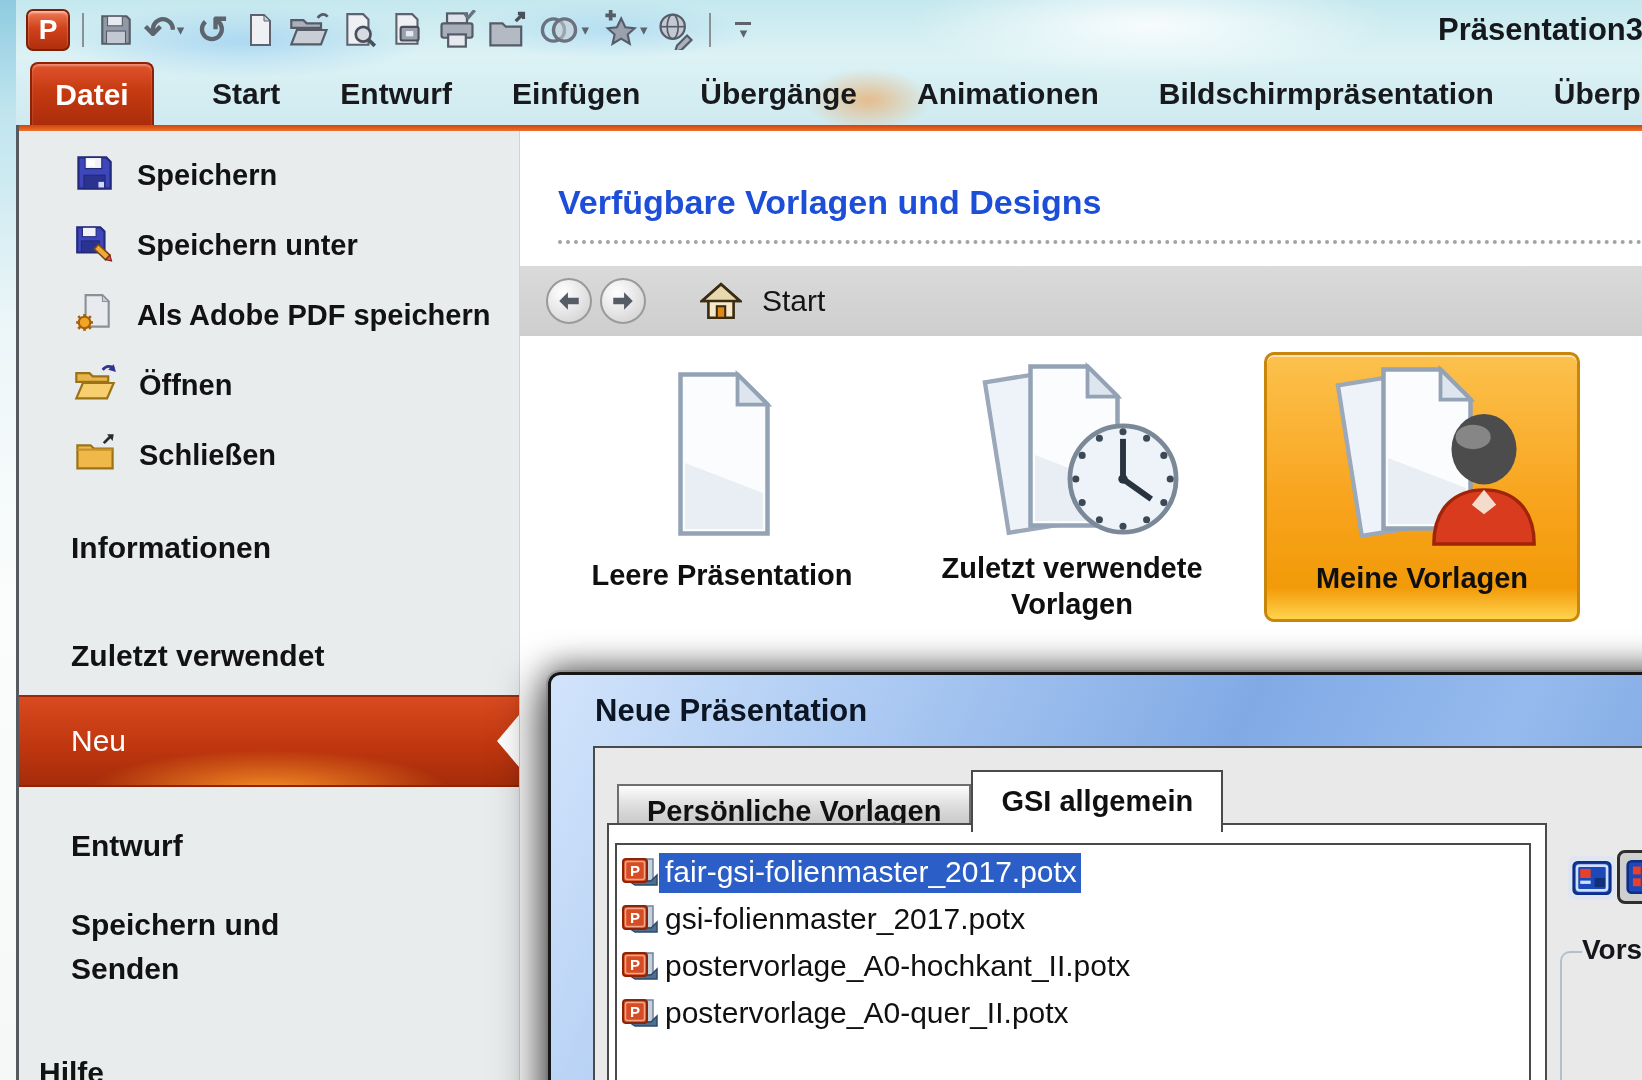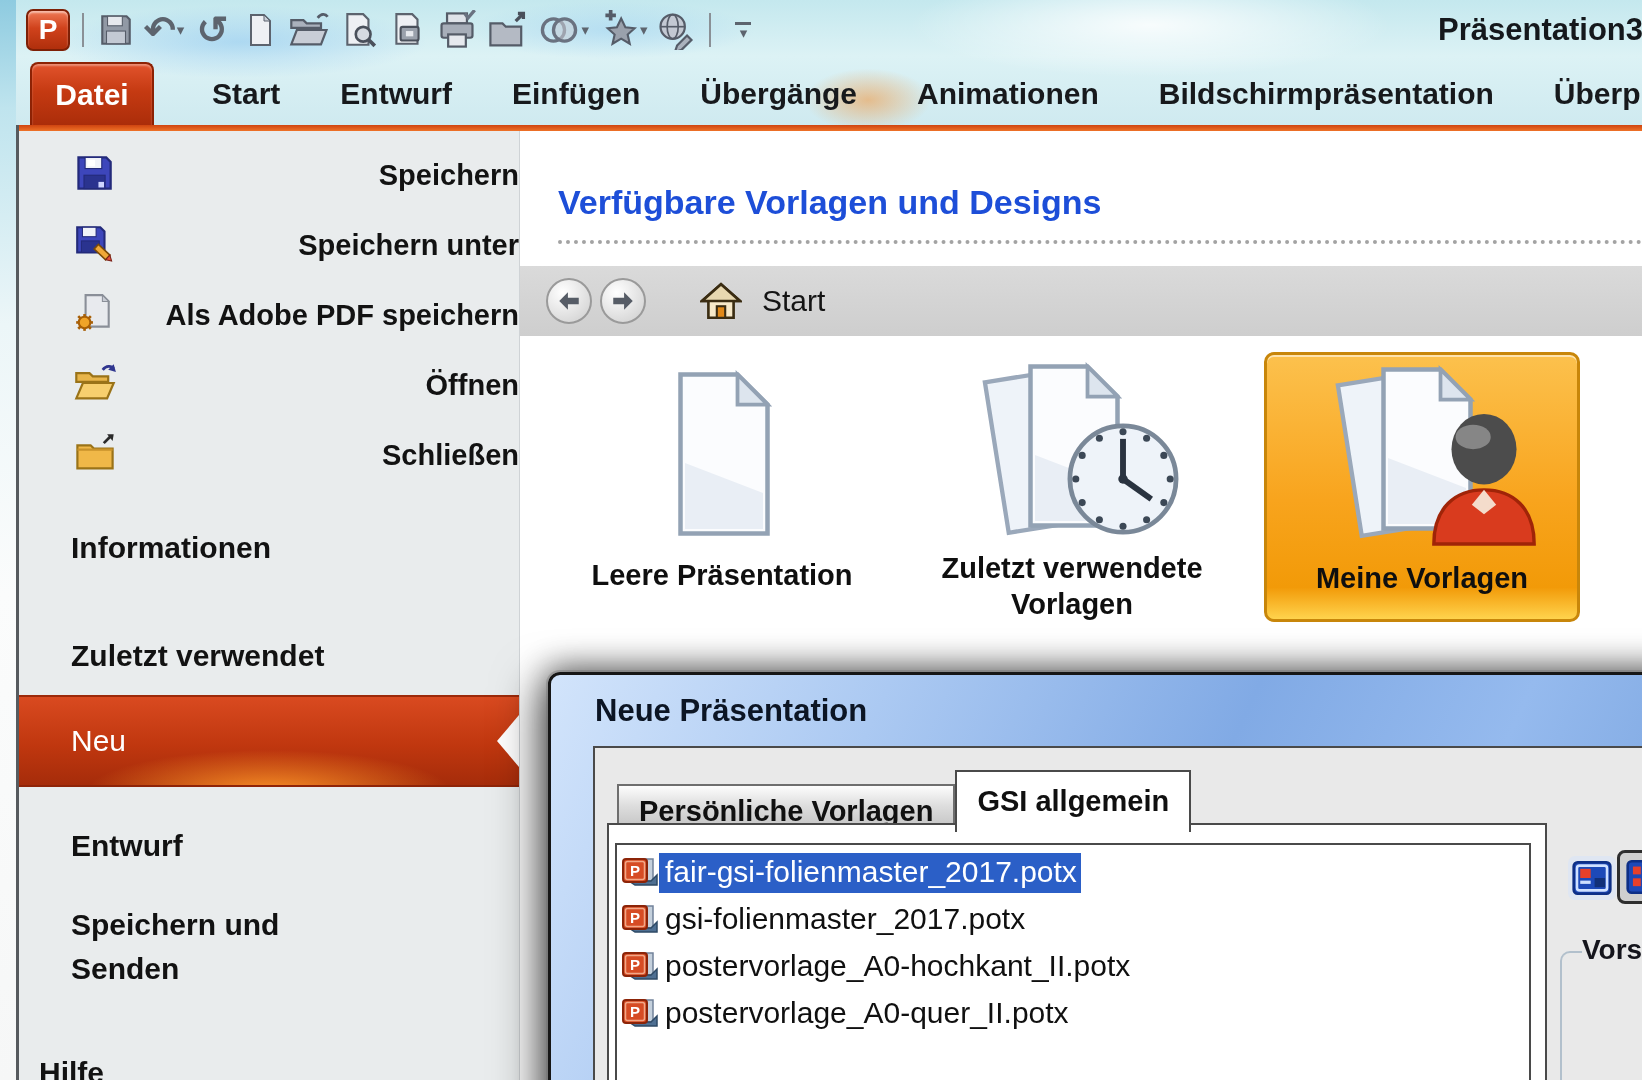--- a/index.html
+++ b/index.html
@@ -43,21 +43,21 @@
     border:2px solid #8d2204; border-bottom:none; border-radius:8px 8px 0 0;
     box-shadow:inset 0 2px 2px rgba(255,255,255,.35); }
   .accent-line { position:absolute; left:0; top:125px; width:1642px; height:6px;
     background:linear-gradient(180deg,#cf4410,#ee7228); z-index:4; }
 
   
   .backstage { position:absolute; left:19px; top:131px; width:1623px; height:949px; display:flex; }
   .sidebar { width:501px; background:#e9eced; border-right:1px solid #cfd3d6; position:relative; }
   .content { flex:1; background:#ffffff; position:relative; }
 
-  .cmd { display:flex; align-items:center; gap:22px; padding-left:54px; height:48px; margin-top:22px;justify-content:space-between; }
+  .cmd { display:flex; align-items:center; gap:22px; padding-left:54px; height:48px; margin-top:22px; }
   .cmd:first-child { margin-top:20px; }
   .cmd .label { font-size:29px; font-weight:bold; color:#121212; white-space:nowrap; }
   .cmd svg { flex:0 0 auto; }
 
   .section { padding-left:52px; font-size:30px; font-weight:bold; color:#121212; }
   .s-info    { margin-top:52px; }
   .s-recent  { margin-top:74px; }
   .s-print   { margin-top:42px; }
   .s-send    { margin-top:40px; max-width:340px; line-height:44px; }
   .s-help    { margin-top:65px;padding-left:20px; }
@@ -97,21 +97,21 @@
   
   .dialog { position:absolute; left:548px; top:672px; width:1160px; height:470px; z-index:20;
     border:3px solid #161616; border-radius:12px 12px 0 0;
     background:linear-gradient(115deg,#d2e4fb 0%,#abc9f2 25%,#81aae5 52%,#95baee 72%,#6f9bd8 100%);
     box-shadow:0 0 0 2px rgba(110,110,110,.35), 0 -6px 30px rgba(0,0,0,.45), -10px 10px 45px rgba(0,0,0,.55); }
   .dlg-title { position:absolute; left:44px; top:0; height:63px; line-height:72px; font-size:31px; font-weight:bold; color:#0c1524; }
   .dlg-frame { position:absolute; left:42px; top:71px; width:1200px; height:500px;
     border:2px solid #4a4a4a; background:#e9e9e9; }
 
   .dlg-tabs { position:absolute; left:22px; top:22px; display:flex; align-items:flex-end; }
-  .dtab { font-size:29px; font-weight:bold; color:#101010; padding:0 20px; }
+  .dtab { font-size:29px; font-weight:bold; color:#101010; padding:0 28px; }
   .dtab.inactive { height:50px; line-height:50px; background:linear-gradient(180deg,#fdfdfd,#dedede 40%,#bdbdbd);
     border:2px solid #6e6e6e; border-bottom:none; position:relative; top:2px; }
   .dtab.active { height:62px; line-height:58px; background:#ffffff; border:2px solid #4a4a4a; border-bottom:none; z-index:3; }
 
   .dlg-panel { position:absolute; left:12px; top:75px; width:940px; height:410px; border:2px solid #4a4a4a; background:#ffffff; }
   .listbox { position:absolute; left:6px; top:18px; width:916px; height:380px; border:2px solid #4a4a4a; background:#ffffff; overflow:hidden; }
   .file-row { display:flex; align-items:center; height:47px; padding-left:2px; }
   .file-row:first-child { margin-top:4px; }
   .file-row .fname { font-size:30px; color:#101010; padding:2px 4px 4px 6px; white-space:nowrap; }
   .file-row.selected .fname { background:#2b5fc7; color:#ffffff; }

